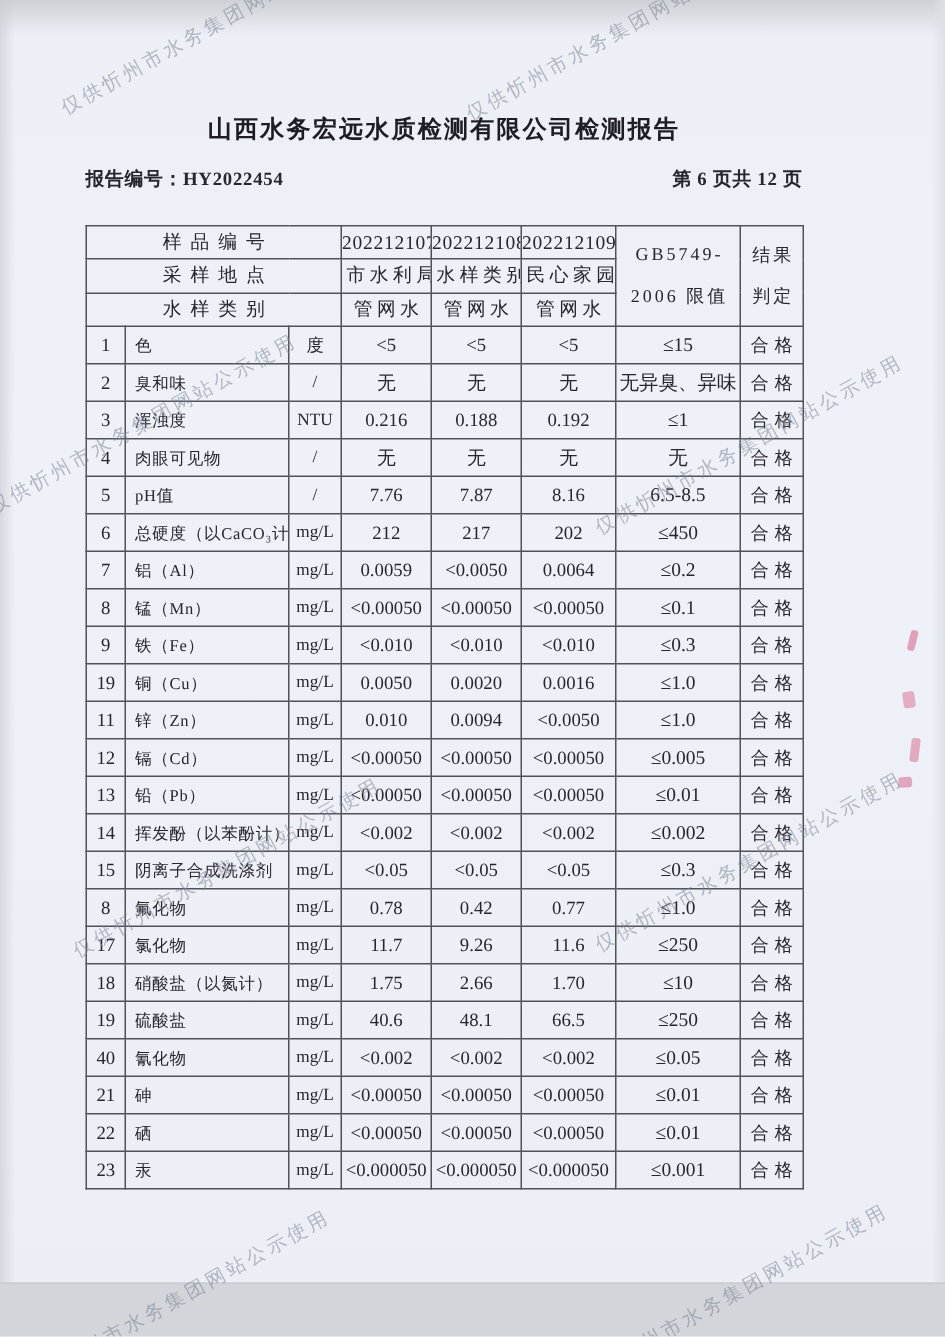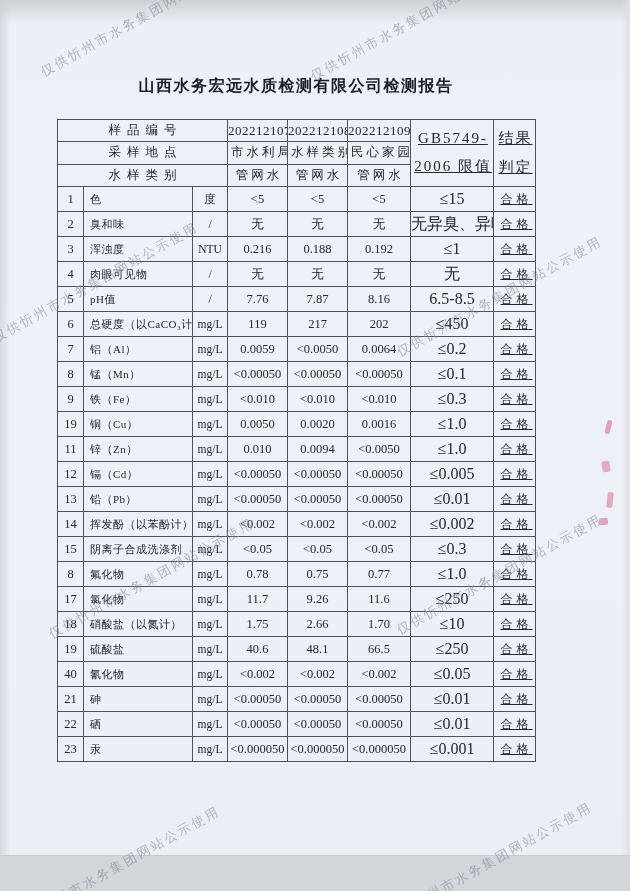--- a/index.html
+++ b/index.html
@@ -25,27 +25,27 @@
 
   table{border-collapse:collapse;margin-top:22px;width:478px;table-layout:fixed;}
   td{border:1px solid #50525a;text-align:center;vertical-align:middle;color:#26262e;
      font-size:12px;padding:0;overflow:hidden;white-space:nowrap;}
   thead td{height:21px;}
   tbody td{height:24px;}
   .hdr-label{letter-spacing:6px;text-indent:6px;font-size:12.5px;}
   .hdr-val{letter-spacing:3px;text-indent:3px;font-size:12.5px;}
   .hdr-id{font-size:13px;letter-spacing:.5px;}
   .stack{display:flex;flex-direction:column;justify-content:space-evenly;height:66px;}
-  .stack div{letter-spacing:2px;text-indent:2px;font-size:15px;text-decoration:underline;}
+  .stack div{letter-spacing:2px;text-indent:2px;font-size:12px;}
   .c-no{font-size:12.5px;}
   .c-param{text-align:left;padding-left:6px;letter-spacing:.5px;font-size:11px;}
   .c-unit{font-size:11.5px;}
   .c-val{font-size:12.5px;}
-  .c-limit{font-size:16px;}
-  .c-result{letter-spacing:4px;text-indent:4px;text-decoration:underline;}
+  .c-limit{font-size:13px;}
+  .c-result{letter-spacing:4px;text-indent:4px;}
 
   .wm{position:absolute;z-index:6;white-space:nowrap;font-size:13px;letter-spacing:2.5px;
       color:rgba(126,135,152,.55);transform:rotate(-29deg);transform-origin:0 50%;
       font-family:"Liberation Sans","DejaVu Sans",sans-serif;pointer-events:none;}
   .wm-a{left:42px;top:64px;}  .wm-b{left:312px;top:68px;}
   .wm-c{left:-6px;top:330px;} .wm-d{left:398px;top:344px;}
   .wm-e{left:50px;top:626px;} .wm-f{left:398px;top:622px;}
   .wm-g{left:16px;top:914px;} .wm-h{left:388px;top:910px;}
 
   .seal{position:absolute;z-index:4;background:rgba(210,62,110,.45);border-radius:2px;}
@@ -58,20 +58,24 @@
 <body>
 
 <div class="scan">
   <div class="edge-top"></div>
   <div class="edge-left"></div>
   <div class="edge-right"></div>
   <div class="edge-bottom"></div>
 
   <div class="content">
     <h1 class="title">山西水务宏远水质检测有限公司检测报告</h1>
+    <div class="meta">
+      <span>报告编号：HY2022454</span>
+      <span>第 6 页共 12 页</span>
+    </div>
 
     <table>
       <colgroup>
         <col style="width:26px">
           <col style="width:109px">
           <col style="width:35px">
         <col style="width:60px">
           <col style="width:60px">
           <col style="width:63px">
         <col style="width:83px">
@@ -157,21 +161,21 @@
       <td class="c-val">7.76</td>
       <td class="c-val">7.87</td>
       <td class="c-val">8.16</td>
       <td class="c-limit">6.5-8.5</td>
       <td class="c-result">合格</td>
     </tr>
           <tr>
       <td class="c-no">6</td>
       <td class="c-param">总硬度（以CaCO₃计）</td>
       <td class="c-unit">mg/L</td>
-      <td class="c-val">119</td>
+      <td class="c-val">212</td>
       <td class="c-val">217</td>
       <td class="c-val">202</td>
       <td class="c-limit">≤450</td>
       <td class="c-result">合格</td>
     </tr>
           <tr>
       <td class="c-no">7</td>
       <td class="c-param">铝（Al）</td>
       <td class="c-unit">mg/L</td>
       <td class="c-val">0.0059</td>
@@ -258,21 +262,21 @@
       <td class="c-val">&lt;0.05</td>
       <td class="c-val">&lt;0.05</td>
       <td class="c-limit">≤0.3</td>
       <td class="c-result">合格</td>
     </tr>
           <tr>
       <td class="c-no">8</td>
       <td class="c-param">氟化物</td>
       <td class="c-unit">mg/L</td>
       <td class="c-val">0.78</td>
-      <td class="c-val">0.75</td>
+      <td class="c-val">0.42</td>
       <td class="c-val">0.77</td>
       <td class="c-limit">≤1.0</td>
       <td class="c-result">合格</td>
     </tr>
           <tr>
       <td class="c-no">17</td>
       <td class="c-param">氯化物</td>
       <td class="c-unit">mg/L</td>
       <td class="c-val">11.7</td>
       <td class="c-val">9.26</td>

